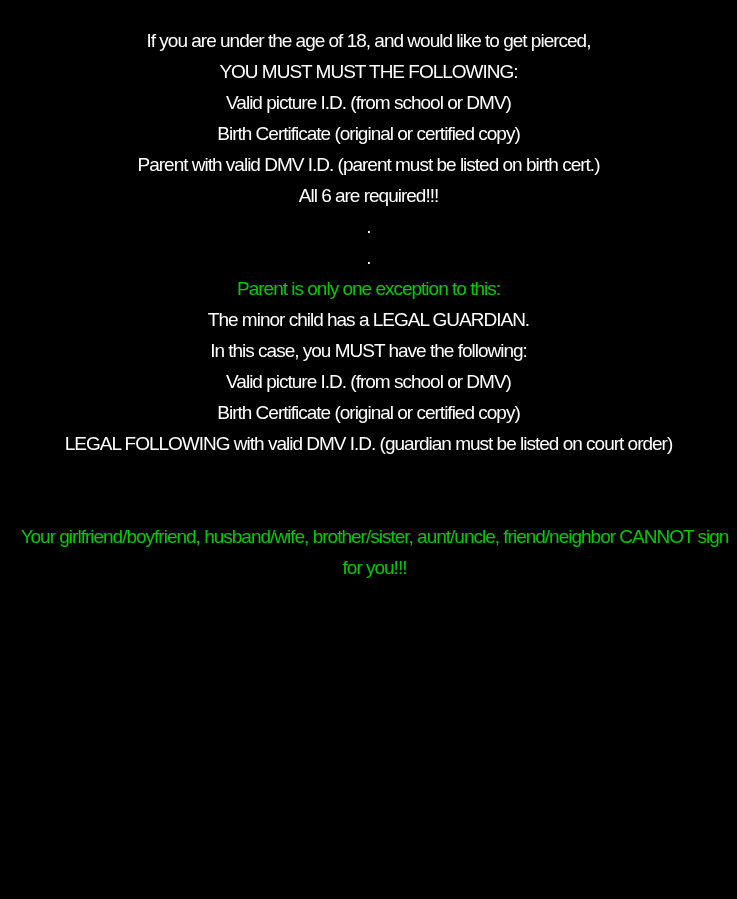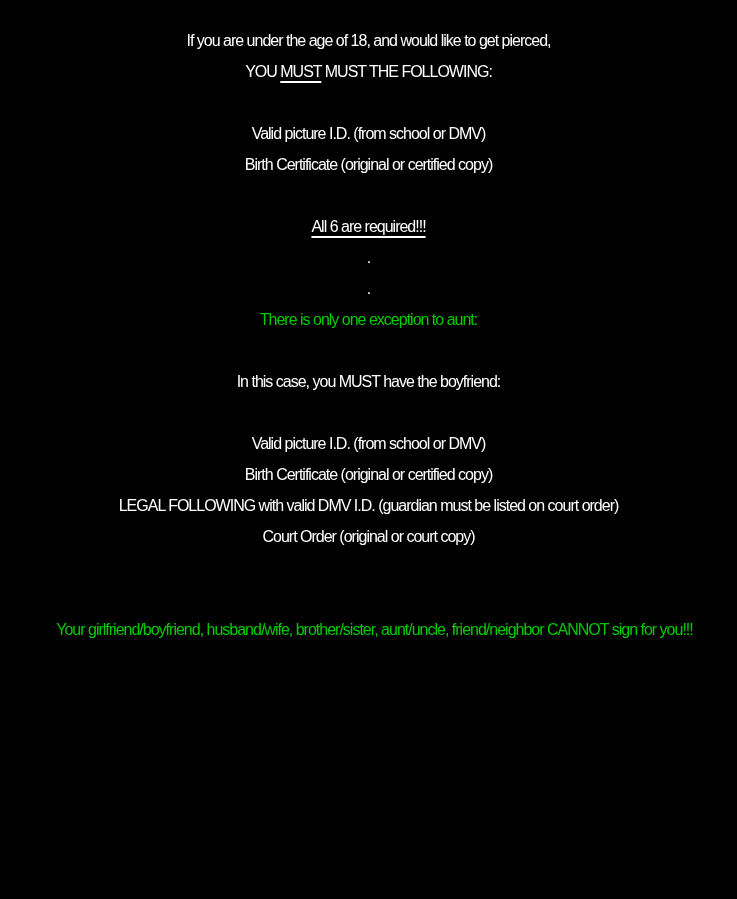--- a/index.html
+++ b/index.html
@@ -12,73 +12,73 @@
     height: 899px;
     overflow: hidden;
   }
   .page {
     box-sizing: border-box;
     width: 737px;
     height: 899px;
     padding-top: 25px;
     background: #000000;
     font-family: "Liberation Sans", "DejaVu Sans", sans-serif;
-    font-size: 16px;
+    font-size: 19px;
     letter-spacing: -1px;
     color: #ffffff;
     text-align: center;
   }
   .line {
     min-height: 31px;
     line-height: 31px;
     white-space: pre-wrap;
   }
   .green { color: #00cc00; }
   .u {
-    text-decoration: underline;
     text-underline-offset: 4px;
     text-decoration-thickness: 2px;
   }
-  .gap1 { margin-top: 31px; }
+  .gap1 { }
   .gap2 { margin-top: 62px; margin-left: 12px; }
   .narrow {
     max-width: 655px;
     margin-left: auto;
     margin-right: auto;
   }
 </style>
 </head>
 <body>
 
 <div class="page">
 
   <div>
     <div class="line">If you are under the age of 18, and would like to get pierced,</div>
     <div class="line"><span>YOU </span><span class="u">MUST</span><span> MUST THE FOLLOWING:</span></div>
   </div>
 
   <div class="gap1">
     <div class="line">Valid picture I.D. (from school or DMV)</div>
     <div class="line">Birth Certificate (original or certified copy)</div>
+    <div class="line">Parent with valid DMV I.D. (parent must be listed on birth cert.)</div>
   </div>
 
   <div class="line gap1"><span class="u">All 6 are required!!!</span></div>
 
   <div class="line">.</div>
   <div class="line">.</div>
 
-  <div class="line green">There is only one exception to aunt:</div>
+  <div class="line green">Parent is only one exception to this:</div>
 
   <div class="gap1">
-    <div class="line">In this case, you MUST have the boyfriend:</div>
+    <div class="line"><span>The minor child has a </span><span class="u">LEGAL GUARDIAN.</span></div>
+    <div class="line">In this case, you MUST have the following:</div>
   </div>
 
   <div class="gap1">
     <div class="line">Valid picture I.D. (from school or DMV)</div>
     <div class="line">Birth Certificate (original or certified copy)</div>
     <div class="line narrow">LEGAL FOLLOWING with valid DMV I.D. (guardian must be listed on court order)</div>
-    <div class="line">Court Order (original or court copy)</div>
   </div>
 
   <div class="line green gap2">Your girlfriend/boyfriend, husband/wife, brother/sister, aunt/uncle, friend/neighbor CANNOT sign for you!!!</div>
 
 
 </div>
 
 </body></html>

